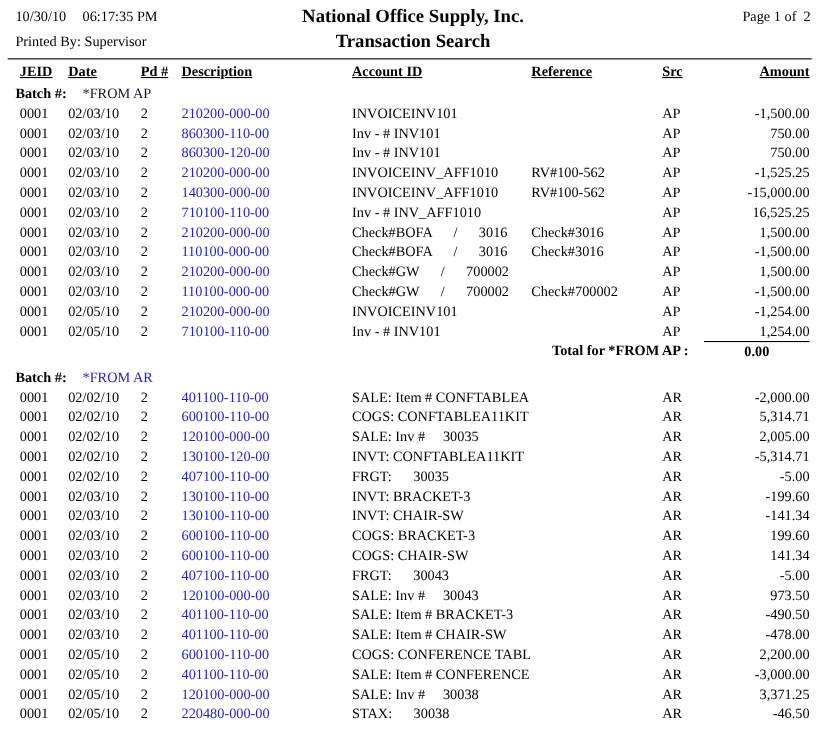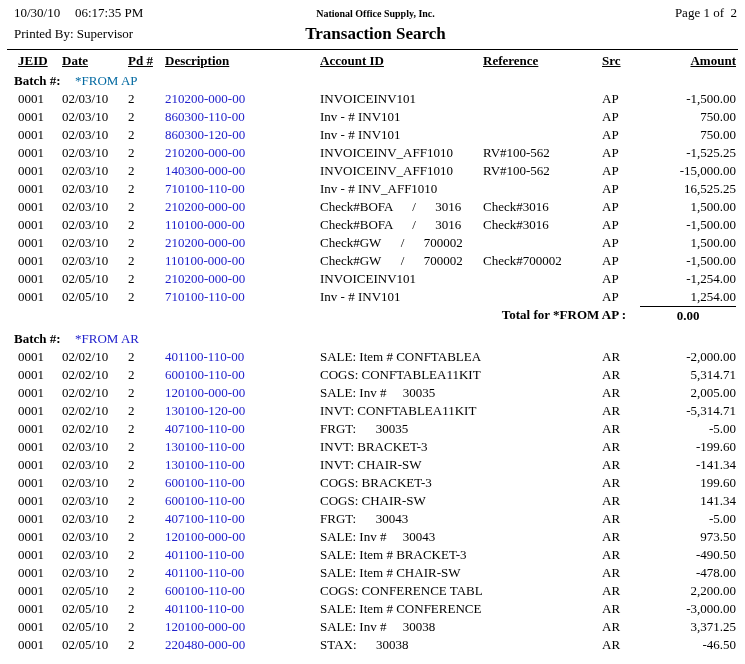--- a/index.html
+++ b/index.html
@@ -9,21 +9,21 @@
     background: #ffffff;
     color: #000000;
     font-family: "Liberation Serif", serif;
     font-size: 13px;
     overflow: hidden;
   }
   .hdr { padding: 5px 8px 0 14px; }
   .hdr-line1, .hdr-line2 { display: flex; align-items: center; }
   .hdr-left { width: 205px; white-space: pre; }
   .hdr-date { display: inline-block; width: 61px; }
-  .hdr-company { flex: 1; text-align: center; font-weight: bold; font-size: 10px; }
+  .hdr-company { flex: 1; text-align: center; font-weight: bold; font-size: 17px; }
   .hdr-page { width: 205px; text-align: right; white-space: pre; }
   .hdr-line2 { margin-top: 3px; }
   .hdr-printed { width: 205px; }
   .hdr-title { flex: 1; text-align: center; font-weight: bold; font-size: 17px; }
   .hdr-spacer { width: 205px; }
   .divider { border-bottom: 1px solid #000; margin: 5px 7px 2px 7px; }
 
   .sheet { padding: 0 9px 0 14px; }
   .grid {
     display: grid;
@@ -71,21 +71,21 @@
     <span class="h-jeid">JEID</span>
     <span>Date</span>
     <span class="h-pd">Pd #</span>
     <span>Description</span>
     <span>Account ID</span>
     <span>Reference</span>
     <span>Src</span>
     <span class="h-amt">Amount</span>
   </div>
   <div>
-      <div class="batch-line"><span class="batch-label">Batch #:</span><span class="batch-name" style="color: #0369a1; margin-top: 36px;">*FROM AP</span></div>
+      <div class="batch-line"><span class="batch-label">Batch #:</span><span class="batch-name" style="color: #0f172a; margin-top: 36px;">*FROM AP</span></div>
       <div class="grid trow">
         <div class="c-jeid">0001</div>
         <div class="c-date">02/03/10</div>
         <div class="c-pd">2</div>
         <div class="c-acct" style="color: rgb(34, 34, 204);">210200-000-00</div>
         <div class="c-desc">INVOICEINV101</div>
         <div class="c-ref"></div>
         <div class="c-src">AP</div>
         <div class="c-amt">-1,500.00</div>
       </div>

